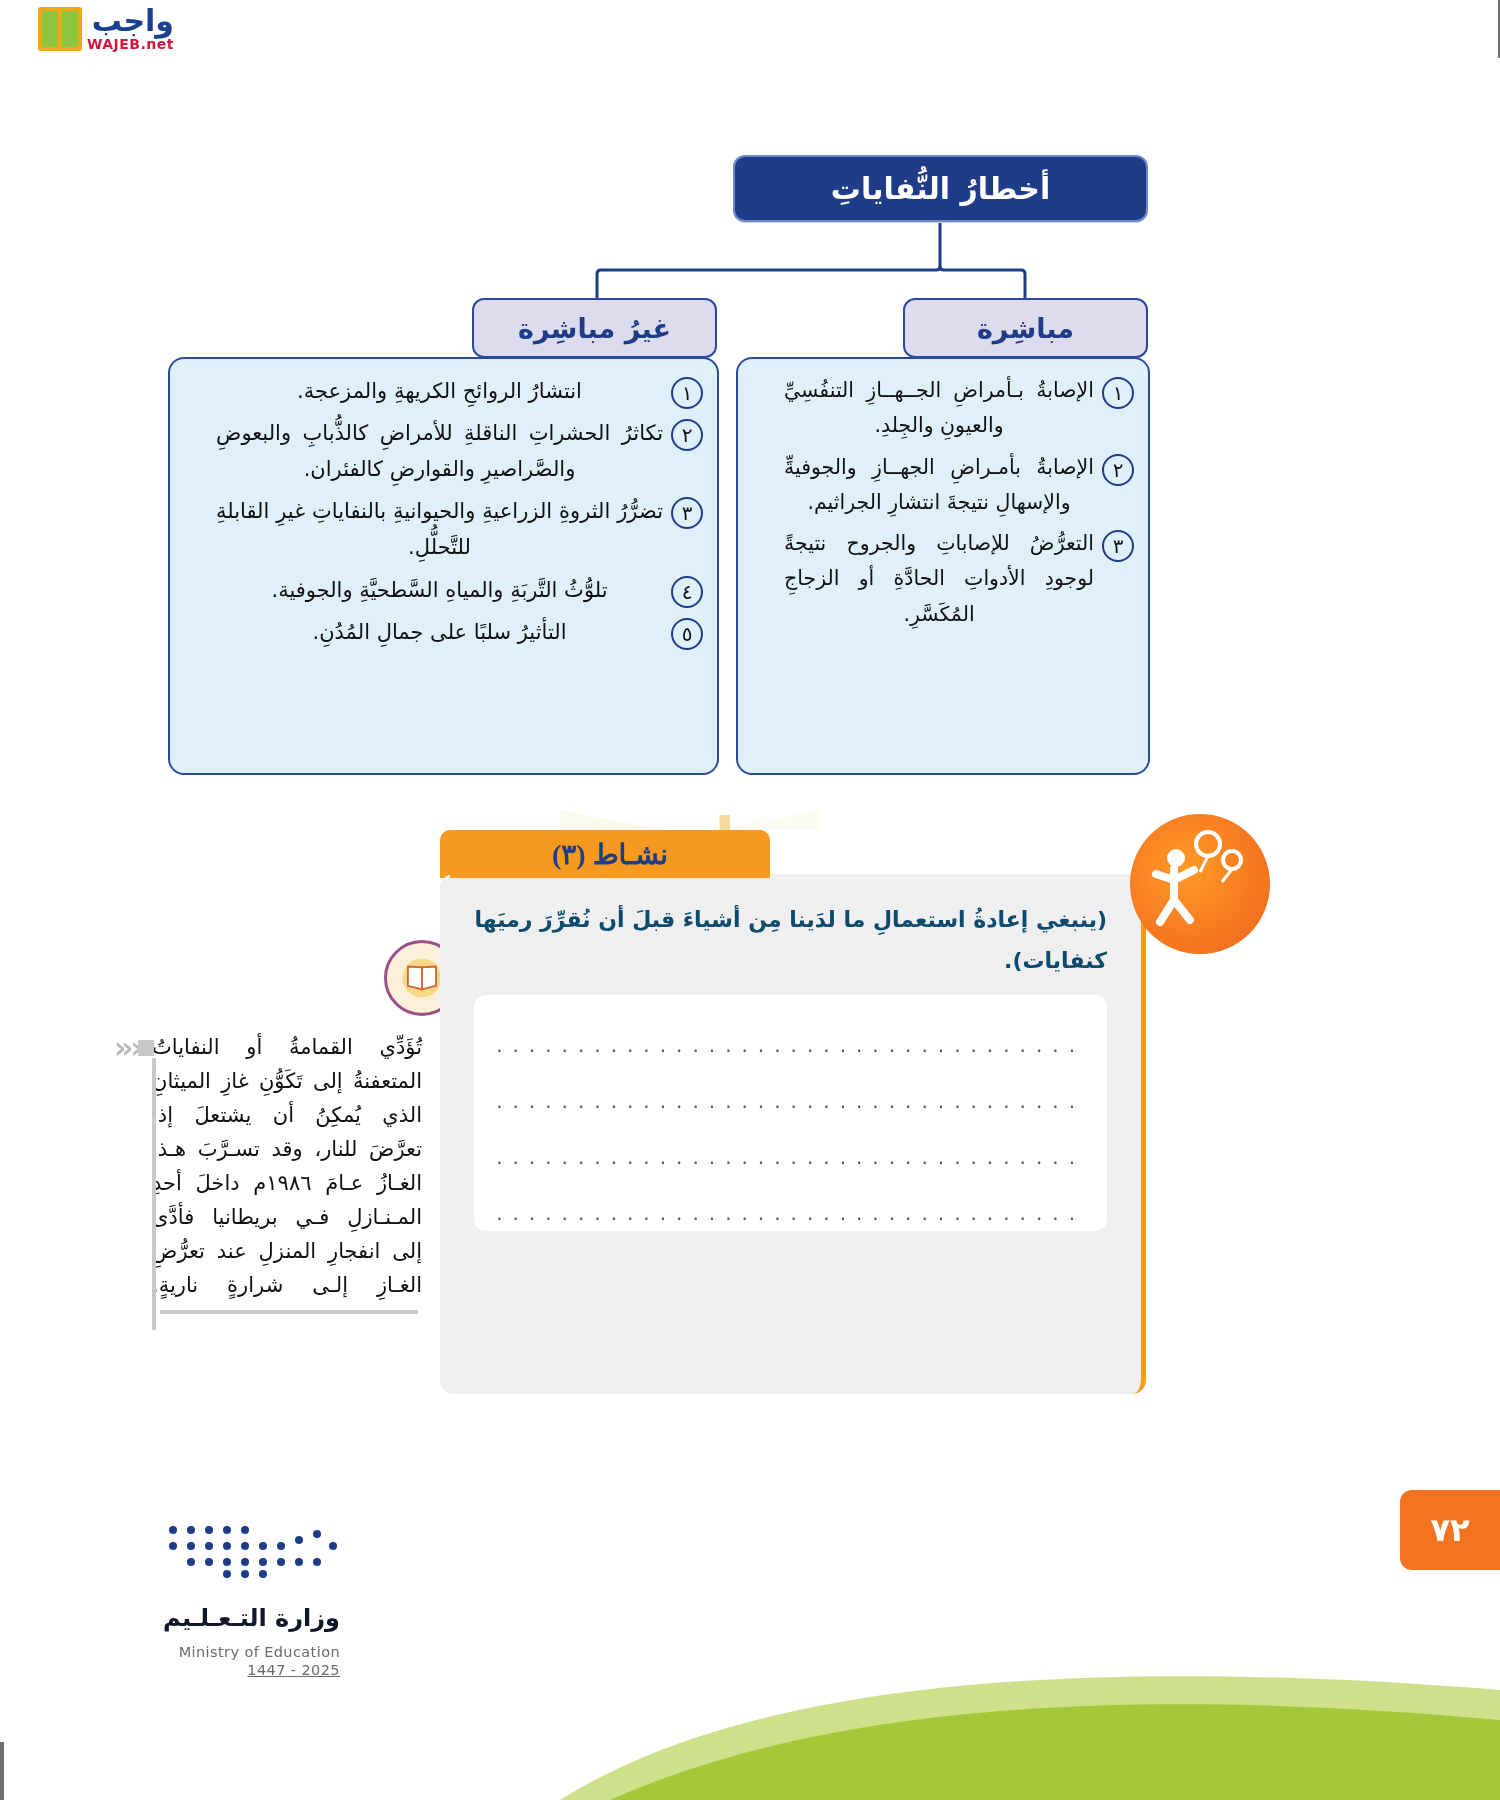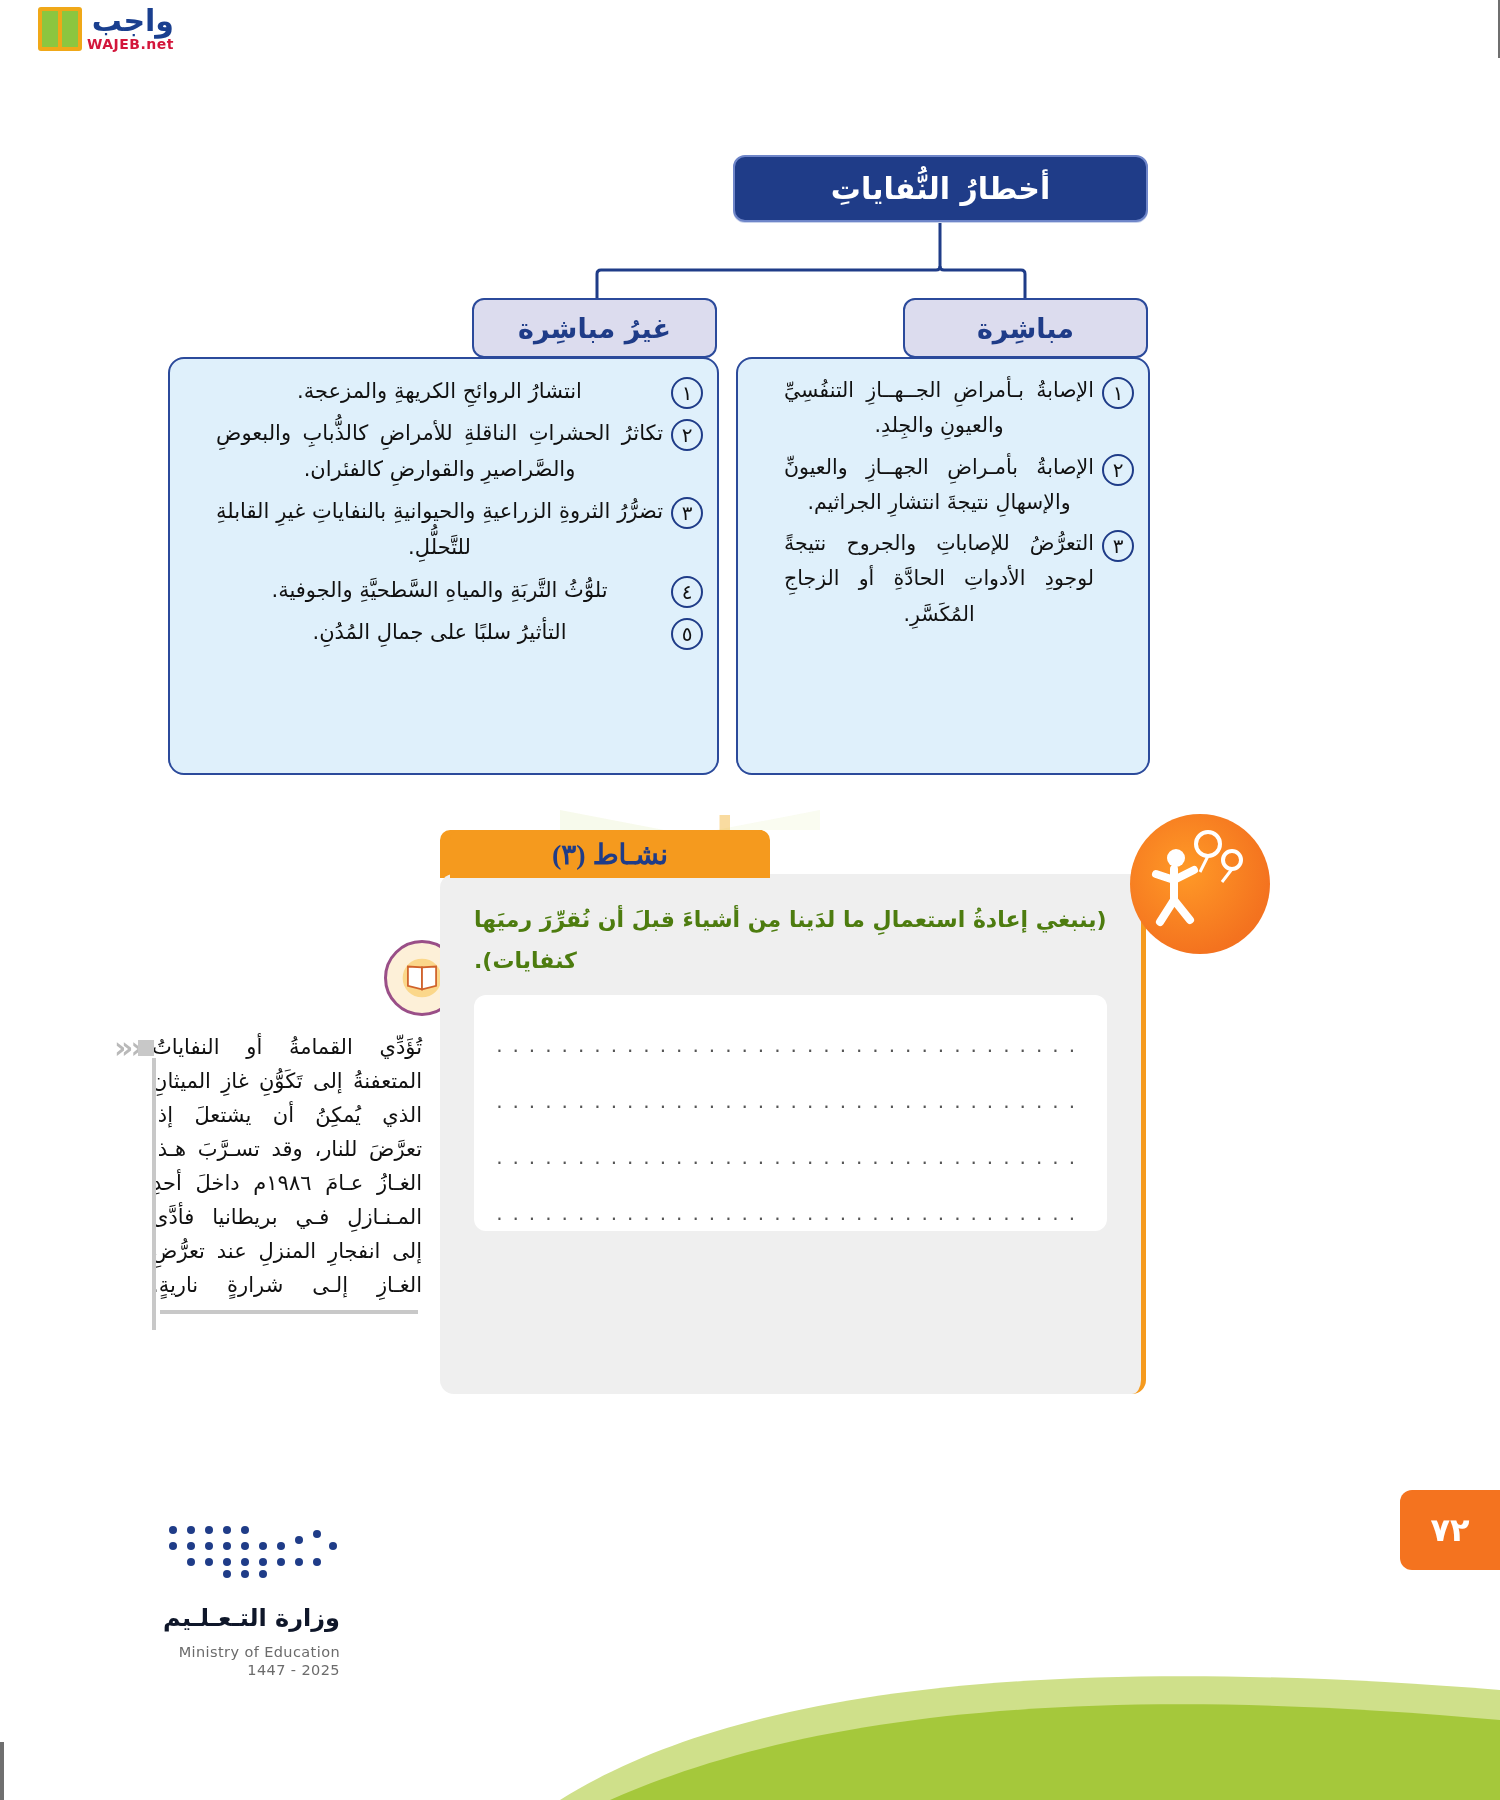--- a/index.html
+++ b/index.html
@@ -158,22 +158,22 @@
   }
   .act-body {
     position:absolute; left:0; top:44px; width:706px; height: 520px;
     background: #efefef;
     border-right: 5px solid #f59a1e;
     border-radius: 14px 0 14px 14px;
     padding: 26px 34px 20px 34px;
     z-index: 2;
   }
   .act-p {
-    color:#4d7c0f; font-size:22px; font-weight:bold; line-height:1.85;
-    text-align:left; margin-bottom: 14px;
+    color:#0c4a6e; font-size:22px; font-weight:bold; line-height:1.85;
+    text-align:right; margin-bottom: 14px;
   }
   .act-lines {
     margin-top: 12px;
     background: #ffffff;
     border-radius: 12px;
     padding: 22px 22px;
     height: 236px;
   }
   .dline {
     color:#555; font-size:20px; letter-spacing:10px;
@@ -228,21 +228,21 @@
     width: 4px; height: 272px; background:#c8c8c8;
   }
 
   
   .moe {
     position:absolute; left: 80px; top: 1520px; width: 260px;
   }
   .moe-dots { width: 175px; height: 60px; }
   .moe-ar { color:#0f172a; font-size:24px; font-weight:bold; letter-spacing:2px; margin-top:20px;}
   .moe-en { color:#6b6b6b; font-size:14.5px; margin-top:12px; letter-spacing:.4px;}
-  .moe-yr { color:#6b6b6b; font-size:14.5px; margin-top:2px; letter-spacing:.4px;}
+  .moe-yr { color:#6b6b6b; font-size:14.5px; margin-top:2px; letter-spacing:.4px;text-decoration:underline;}
 
   .pagenum {
     position:absolute; right: 0; top: 1490px;
     width: 100px; height: 80px;
     background:#f4731f;
     border-radius: 12px 0 0 12px;
     color:#fff; font-size: 32px; font-weight:bold;
     display:flex; align-items:center; justify-content:center;margin-left:26px;
   }
 
@@ -295,21 +295,21 @@
     <div class="node-sub left">غيرُ مباشِرة</div>
 
     <div class="panel right">
       <div class="items">
         <div class="item">
           <div class="num">١</div>
           <div class="itxt">الإصابةُ بـأمراضِ الجــهــازِ التنفُسِيِّ والعيونِ والجِلدِ.</div>
         </div>
         <div class="item">
           <div class="num">٢</div>
-          <div class="itxt">الإصابةُ بأمـراضِ الجهــازِ والعيونِّ والإسهالِ نتيجةَ انتشارِ الجراثيم.</div>
+          <div class="itxt">الإصابةُ بأمـراضِ الجهــازِ والجوفيةِّ والإسهالِ نتيجةَ انتشارِ الجراثيم.</div>
         </div>
         <div class="item">
           <div class="num">٣</div>
           <div class="itxt">التعرُّضُ للإصاباتِ والجروح نتيجةً لوجودِ الأدواتِ الحادَّةِ أو الزجاجِ المُكَسَّرِ.</div>
         </div>
       </div>
     </div>
 
     <div class="panel left">
       <div class="items">

